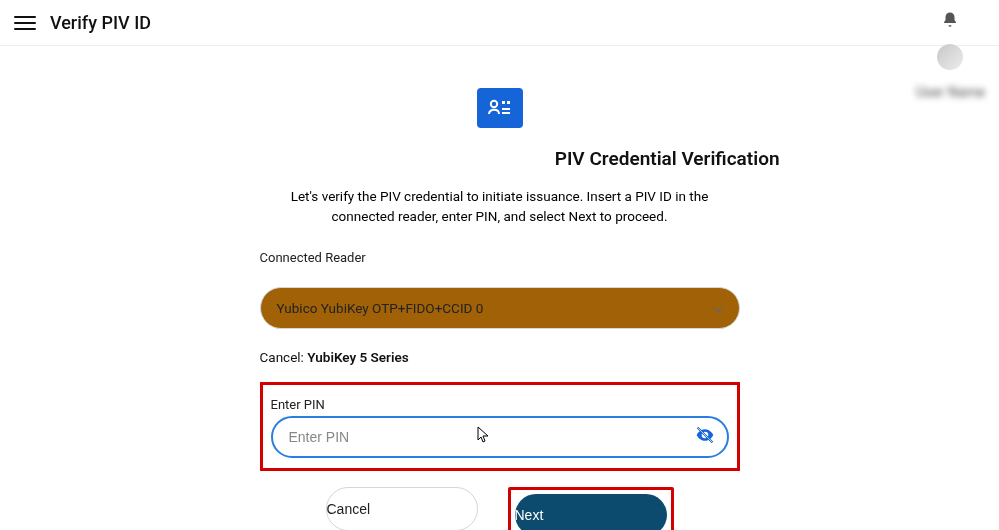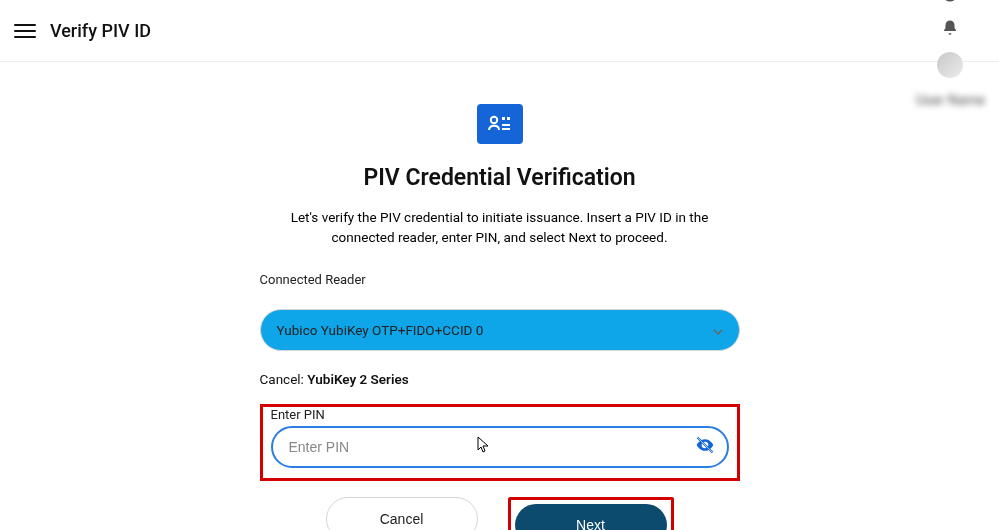--- a/index.html
+++ b/index.html
@@ -1,49 +1,49 @@
 <!DOCTYPE html>
 <html><head>
   <meta charset="utf-8">
   <style>
     * { box-sizing: border-box; margin: 0; padding: 0; }
     body { font-family: -apple-system, BlinkMacSystemFont, "Segoe UI", Roboto, Arial, sans-serif; background: #fff; color: #111; width: 999px; overflow: hidden; }
-    .topbar { display: flex; align-items: center; justify-content: space-between; padding: 8px 14px; border-bottom: 1px solid #eee; height: 62px; }
+    .topbar { display: flex; align-items: center; justify-content: space-between; padding: 8px 14px; border-bottom: 1px solid #eee; height: 46px; }
     .topbar-left { display: flex; align-items: center; gap: 14px; }
     .hamburger { display: inline-flex; flex-direction: column; justify-content: center; gap: 4px; width: 22px; height: 22px; cursor: pointer; }
     .hamburger span { display: block; width: 100%; height: 2px; background: #111; border-radius: 1px; }
     .page-title-top { font-size: 18px; font-weight: 500; }
     .topbar-right { display: flex; align-items: center; gap: 14px; flex-direction: column; }
     .lang-link { color: #0a62c2; font-size: 14px; cursor: pointer; }
     .icon-btn { width: 20px; height: 20px; display: inline-flex; align-items: center; justify-content: center; cursor: pointer; color: #555; }
     .avatar { width: 26px; height: 26px; border-radius: 50%; background: linear-gradient(135deg,#c8c8c8,#ececec); }
     .username { font-size: 14px; color: #555; filter: blur(3px); }
     
     .card { margin: 14px 12px; background: #fff; padding: 28px 0 40px 0; }
     .card-inner { width: 560px; margin: 0 auto; text-align: center; }
     .piv-icon { width: 46px; height: 40px; background: #1565d8; border-radius: 4px; margin: 0 auto 18px auto; display: flex; align-items: center; justify-content: center; }
-    .main-heading { font-size: 23px; font-weight: 600; line-height: 1.35; margin-bottom: 14px; }
+    .main-heading { font-size: 19px; font-weight: 600; line-height: 1.35; margin-bottom: 14px; text-align: right; }
     .sub-heading { font-size: 20px; font-weight: 600; line-height: 1.35; }
     .instructions { font-size: 13.5px; color: #000000; margin: 10px auto 24px auto; max-width: 440px; line-height: 1.5; }
     .form-area { width: 480px; margin: 0 auto; text-align: left; }
     .field-label { font-size: 13px; color: #222; margin-bottom: 22px; display: block; }
-    .select-box { position: relative; width: 100%; border: 1px solid #d6d6d6; border-radius: 22px; padding: 12px 40px 12px 16px; font-size: 13.5px; color: #222; background: #0ea5e9; cursor: pointer; }
+    .select-box { position: relative; width: 100%; border: 1px solid #d6d6d6; border-radius: 22px; padding: 12px 40px 12px 16px; font-size: 13.5px; color: #222; background: #a16207; cursor: pointer; }
     .select-caret { position: absolute; right: 16px; top: 50%; transform: translateY(-50%); color: #666; }
     .device-line { font-size: 13.5px; margin: 20px 0 6px 0; }
     .device-line .dv-label { font-weight: 400; }
     .device-line .dv-val { font-weight: 600; }
-    .highlight-box { border: 3px solid #d40000; padding: 0 8px 10px 8px; margin-top: 17px; }
+    .highlight-box { border: 3px solid #d40000; padding: 12px 8px 10px 8px; margin-top: 17px; }
     .pin-label { font-size: 13px; color: #222; margin-bottom: 4px; display: block; }
     .input-wrap { position: relative; }
     .pin-input { width: 100%; border: 2px solid #2a7de1; border-radius: 22px; padding: 11px 42px 11px 16px; font-size: 14px; color: #333; outline: none; }
     .pin-input::placeholder { color: #888; font-style: normal; }
     .eye-icon { position: absolute; right: 14px; top: 50%; transform: translateY(-50%); color: #1565d8; cursor: pointer; }
     .cursor-arrow { position: absolute; left: 206px; top: 10px; pointer-events: none; }
     .button-row { width: 480px; margin: 16px auto 0 auto; display: flex; justify-content: center; gap: 30px; align-items: flex-start; }
-    .btn { border-radius: 24px; font-size: 14px; padding: 13px 0; width: 152px; text-align: center; cursor: pointer; border: none; }
+    .btn { border-radius: 24px; font-size: 14px; padding: 13px 0; width: 152px; text-align: left; cursor: pointer; border: none; }
     .btn-secondary { background: #fff; color: #222; border: 1px solid #d6d6d6; }
     .next-wrap { border: 3px solid #d40000; padding: 4px; border-radius: 2px; }
     .btn-primary { background: #0c4a6e; color: #fff; font-weight: 500; }
   </style>
 </head>
 <body>
 
 <div class="topbar">
   <div class="topbar-left">
     <div class="hamburger">
@@ -92,21 +92,21 @@
         <span>Yubico YubiKey OTP+FIDO+CCID 0</span>
         <span class="select-caret">
           <svg width="10" height="6" viewBox="0 0 10 6">
               <path d="M1 1l4 4 4-4" fill="none" stroke="#666" stroke-width="1.5"></path>
             </svg>
         </span>
       </div>
 
       <div class="device-line">
         <span class="dv-label">Cancel:</span>
-        <span class="dv-val">YubiKey 2 Series</span>
+        <span class="dv-val">YubiKey 5 Series</span>
       </div>
 
       <div class="highlight-box">
         <span class="pin-label">Enter PIN</span>
         <div class="input-wrap">
           <input type="password" class="pin-input" placeholder="Enter PIN" style="">
           <span class="eye-icon">
             <svg width="20" height="20" viewBox="0 0 24 24" fill="#1565d8">
               <path d="M12 5c-5 0-9 4.5-10 7 1 2.5 5 7 10 7s9-4.5 10-7c-1-2.5-5-7-10-7zm0 11a4 4 0 1 1 0-8 4 4 0 0 1 0 8z"></path>
               <circle cx="12" cy="12" r="2" fill="#fff"></circle>

